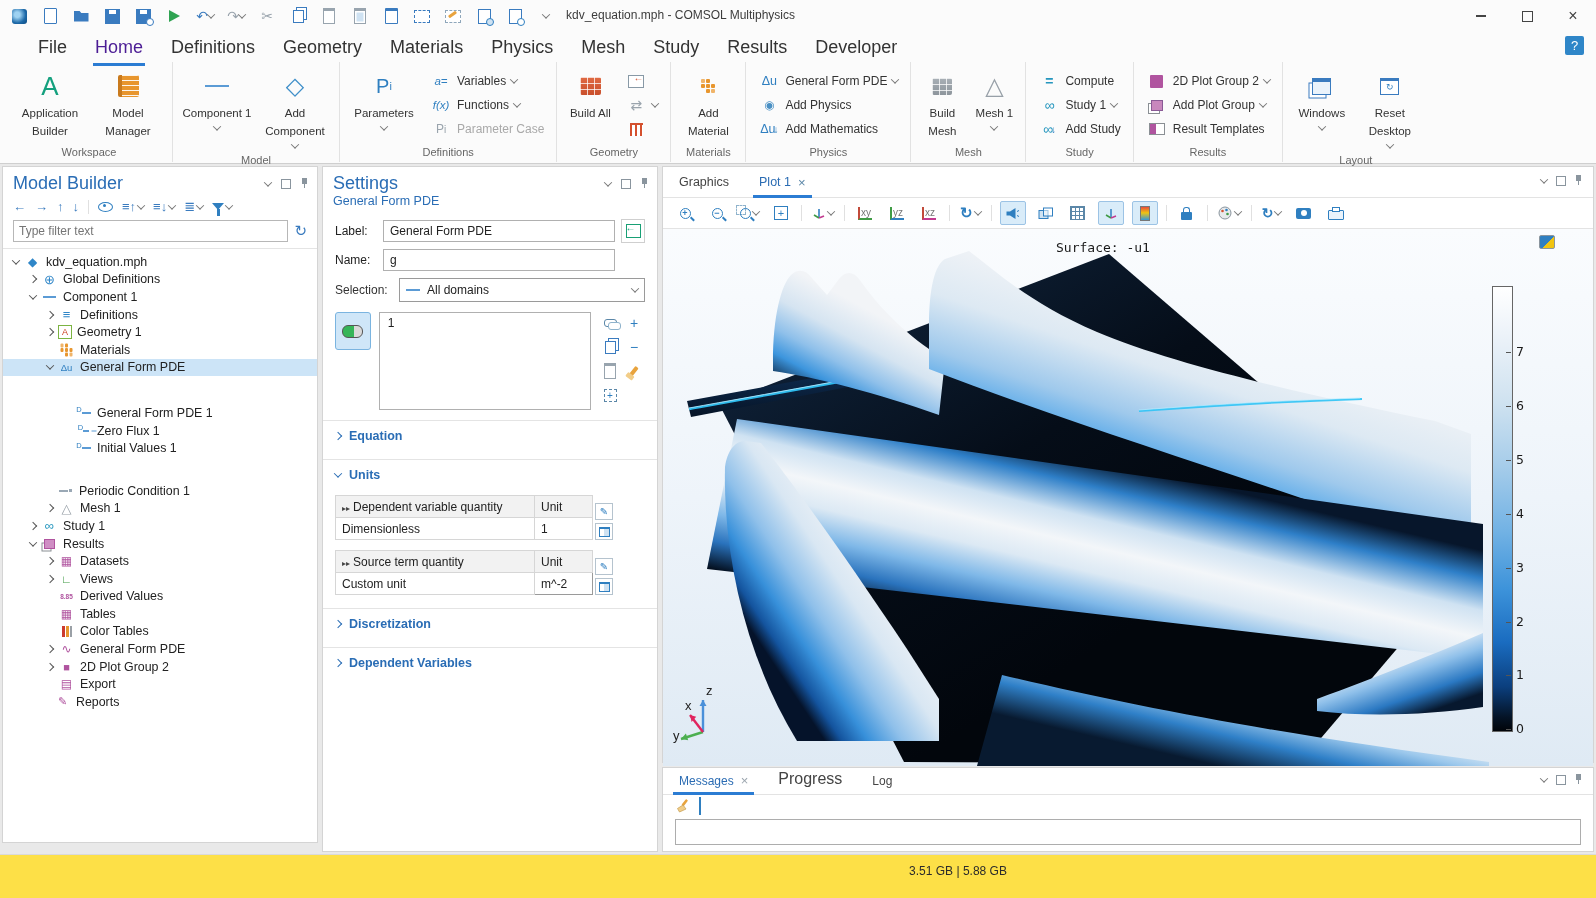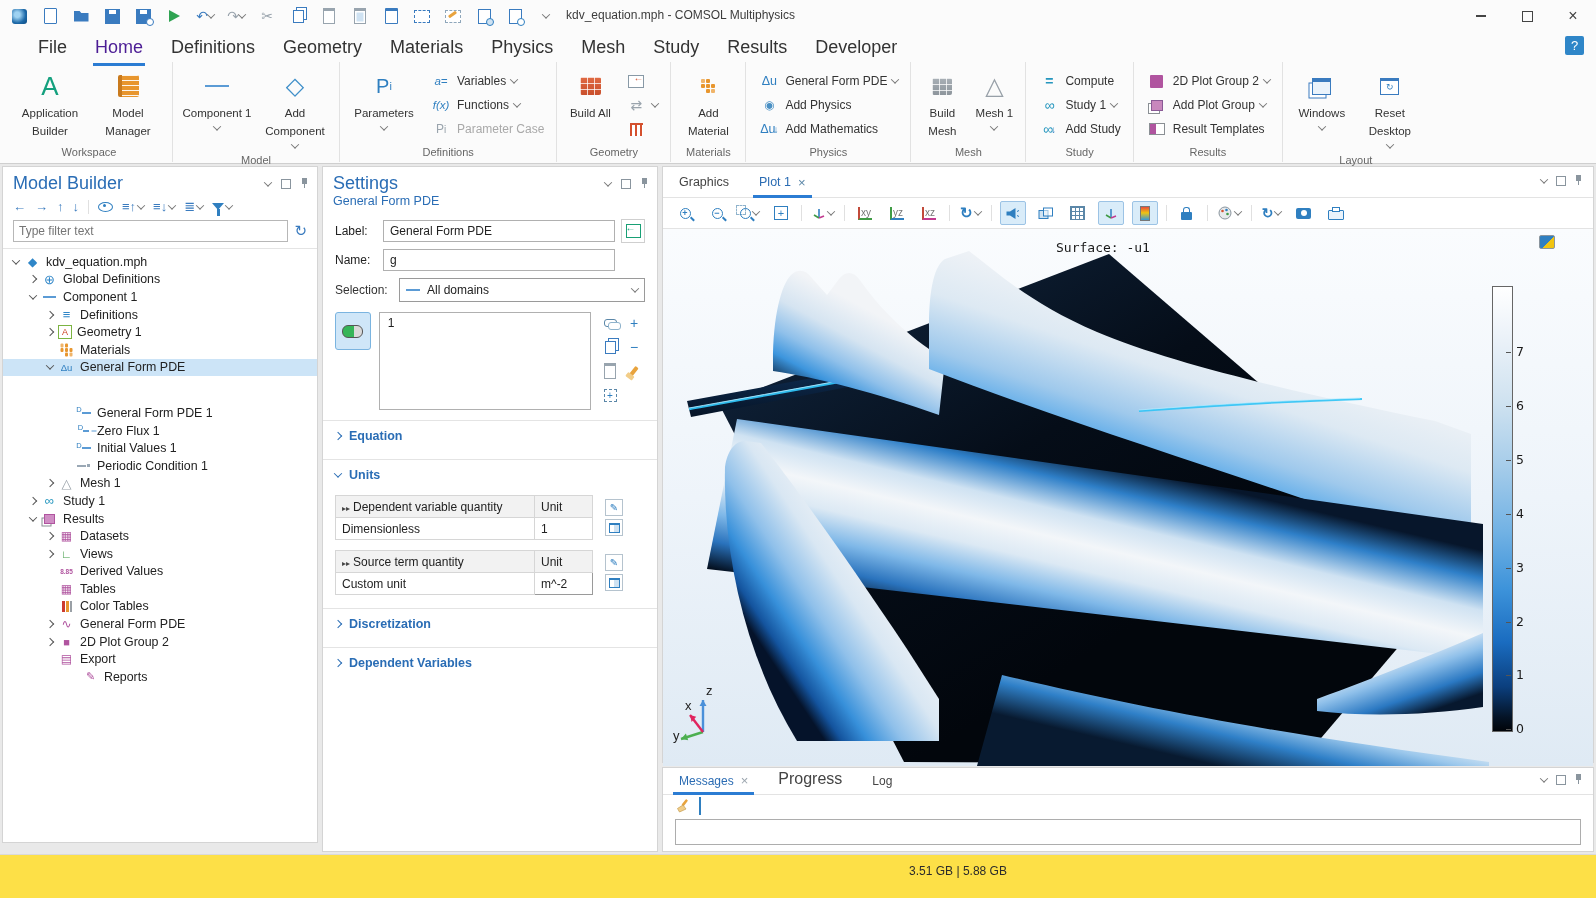--- a/index.html
+++ b/index.html
@@ -154,21 +154,21 @@
   .active-toggle{width:36px;height:36px;border:1px solid #7ab4e0;background:#cfe6f8;border-radius:3px;display:flex;align-items:center;justify-content:center;cursor:pointer}
   .pill{width:19px;height:11px;border:1px solid #555;border-radius:6px;background:linear-gradient(90deg,#35b558 0 58%,#d9d9d9 58%)}
   .domain-list{width:208px;height:90px;border:1px solid #b0b0b0;background:#fff;font-size:12px;padding:3px 8px;color:#222}
   .dicons{display:grid;grid-template-columns:22px 22px;grid-auto-rows:22px;gap:2px;align-content:start}
   .dic{display:flex;align-items:center;justify-content:center;color:#2f7fc0;cursor:pointer;font-size:14px}
   .ic-chain{width:11px;height:6px;border:1.5px solid #5b87a8;border-radius:3px;position:relative}
   .ic-chain::after{content:"";position:absolute;left:3px;top:2px;width:11px;height:6px;border:1.5px solid #8fb3cc;border-radius:3px;background:#fff}
   .ic-zoomsel{width:11px;height:11px;border:1.2px dashed #5b87a8;display:flex;align-items:center;justify-content:center;color:#2f7fc0;font-size:10px}
   .ic-brush{width:3.5px;height:10px;background:#e8a33d;border-radius:1px;transform:rotate(38deg);position:relative}
   .ic-brush::after{content:"";position:absolute;left:-2px;bottom:-4px;width:8px;height:5px;background:#f2cd88;border-radius:1px}
-  .utbl-wrap{display:flex;gap:12px;padding:5px 12px;align-items:center}
+  .utbl-wrap{display:flex;gap:2px;padding:5px 12px;align-items:flex-end}
   .utbl{width:258px;border:1px solid #cfcfcf;border-collapse:collapse;font-size:12px}
   .utbl td{border:1px solid #d6d6d6;height:21px;padding:0 6px;color:#222}
   .utbl tr.hdr td{background:#f2f2f2}
   .utbl td.c1{width:186px}
   .dblarrow{font-size:8px;color:#444;margin-right:3px}
   .unit-edit{background:#fff;border:1px solid #9a9a9a!important}
   .tbl-icons{display:flex;flex-direction:column;gap:3px}
   .tico{width:16px;height:15px;border:1px solid #b5c3ce;display:flex;align-items:center;justify-content:center;font-size:10px;color:#2f7fc0;background:#fff;cursor:pointer}
   
   .gtabs{height:30px;display:flex;padding:0 14px;gap:26px;position:relative;border-bottom:1px solid #e3e3e3}
@@ -612,21 +612,21 @@
     <span class="ticon ti-dflux"></span>
     <span class="tlabel">Zero Flux 1</span>
   </div>
 
   <div class="trow" style="padding-left: 61px;">
     <span class="chev tchev" style="visibility: hidden;"></span>
     <span class="ticon ti-dbar"></span>
     <span class="tlabel">Initial Values 1</span>
   </div>
 
-  <div class="trow" style="padding-left: 61px;">
+  <div class="trow" style="padding-left: 43px; margin-top: 25px;">
     <span class="chev tchev" style="visibility: hidden;"></span>
     <span class="ticon ti-periodic"></span>
     <span class="tlabel">Periodic Condition 1</span>
   </div>
 
   <div class="trow" style="padding-left: 44px;">
     <span class="chev tchev cl"></span>
     <span class="ticon ti-mesh"></span>
     <span class="tlabel">Mesh 1</span>
   </div>
@@ -684,21 +684,21 @@
     <span class="ticon ti-plotgroup"></span>
     <span class="tlabel">2D Plot Group 2</span>
   </div>
 
   <div class="trow" style="padding-left: 44px;">
     <span class="chev tchev" style="visibility: hidden;"></span>
     <span class="ticon ti-export"></span>
     <span class="tlabel">Export</span>
   </div>
 
-  <div class="trow" style="padding-left: 68px;">
+  <div class="trow" style="padding-left: 40px;">
     <span class="chev tchev" style="visibility: hidden;"></span>
     <span class="ticon ti-reports"></span>
     <span class="tlabel">Reports</span>
   </div>
 </div>
 </div>
 
 <div class="panel" id="settings">
   <div class="phdr">
     <div class="ptitle">Settings</div>

